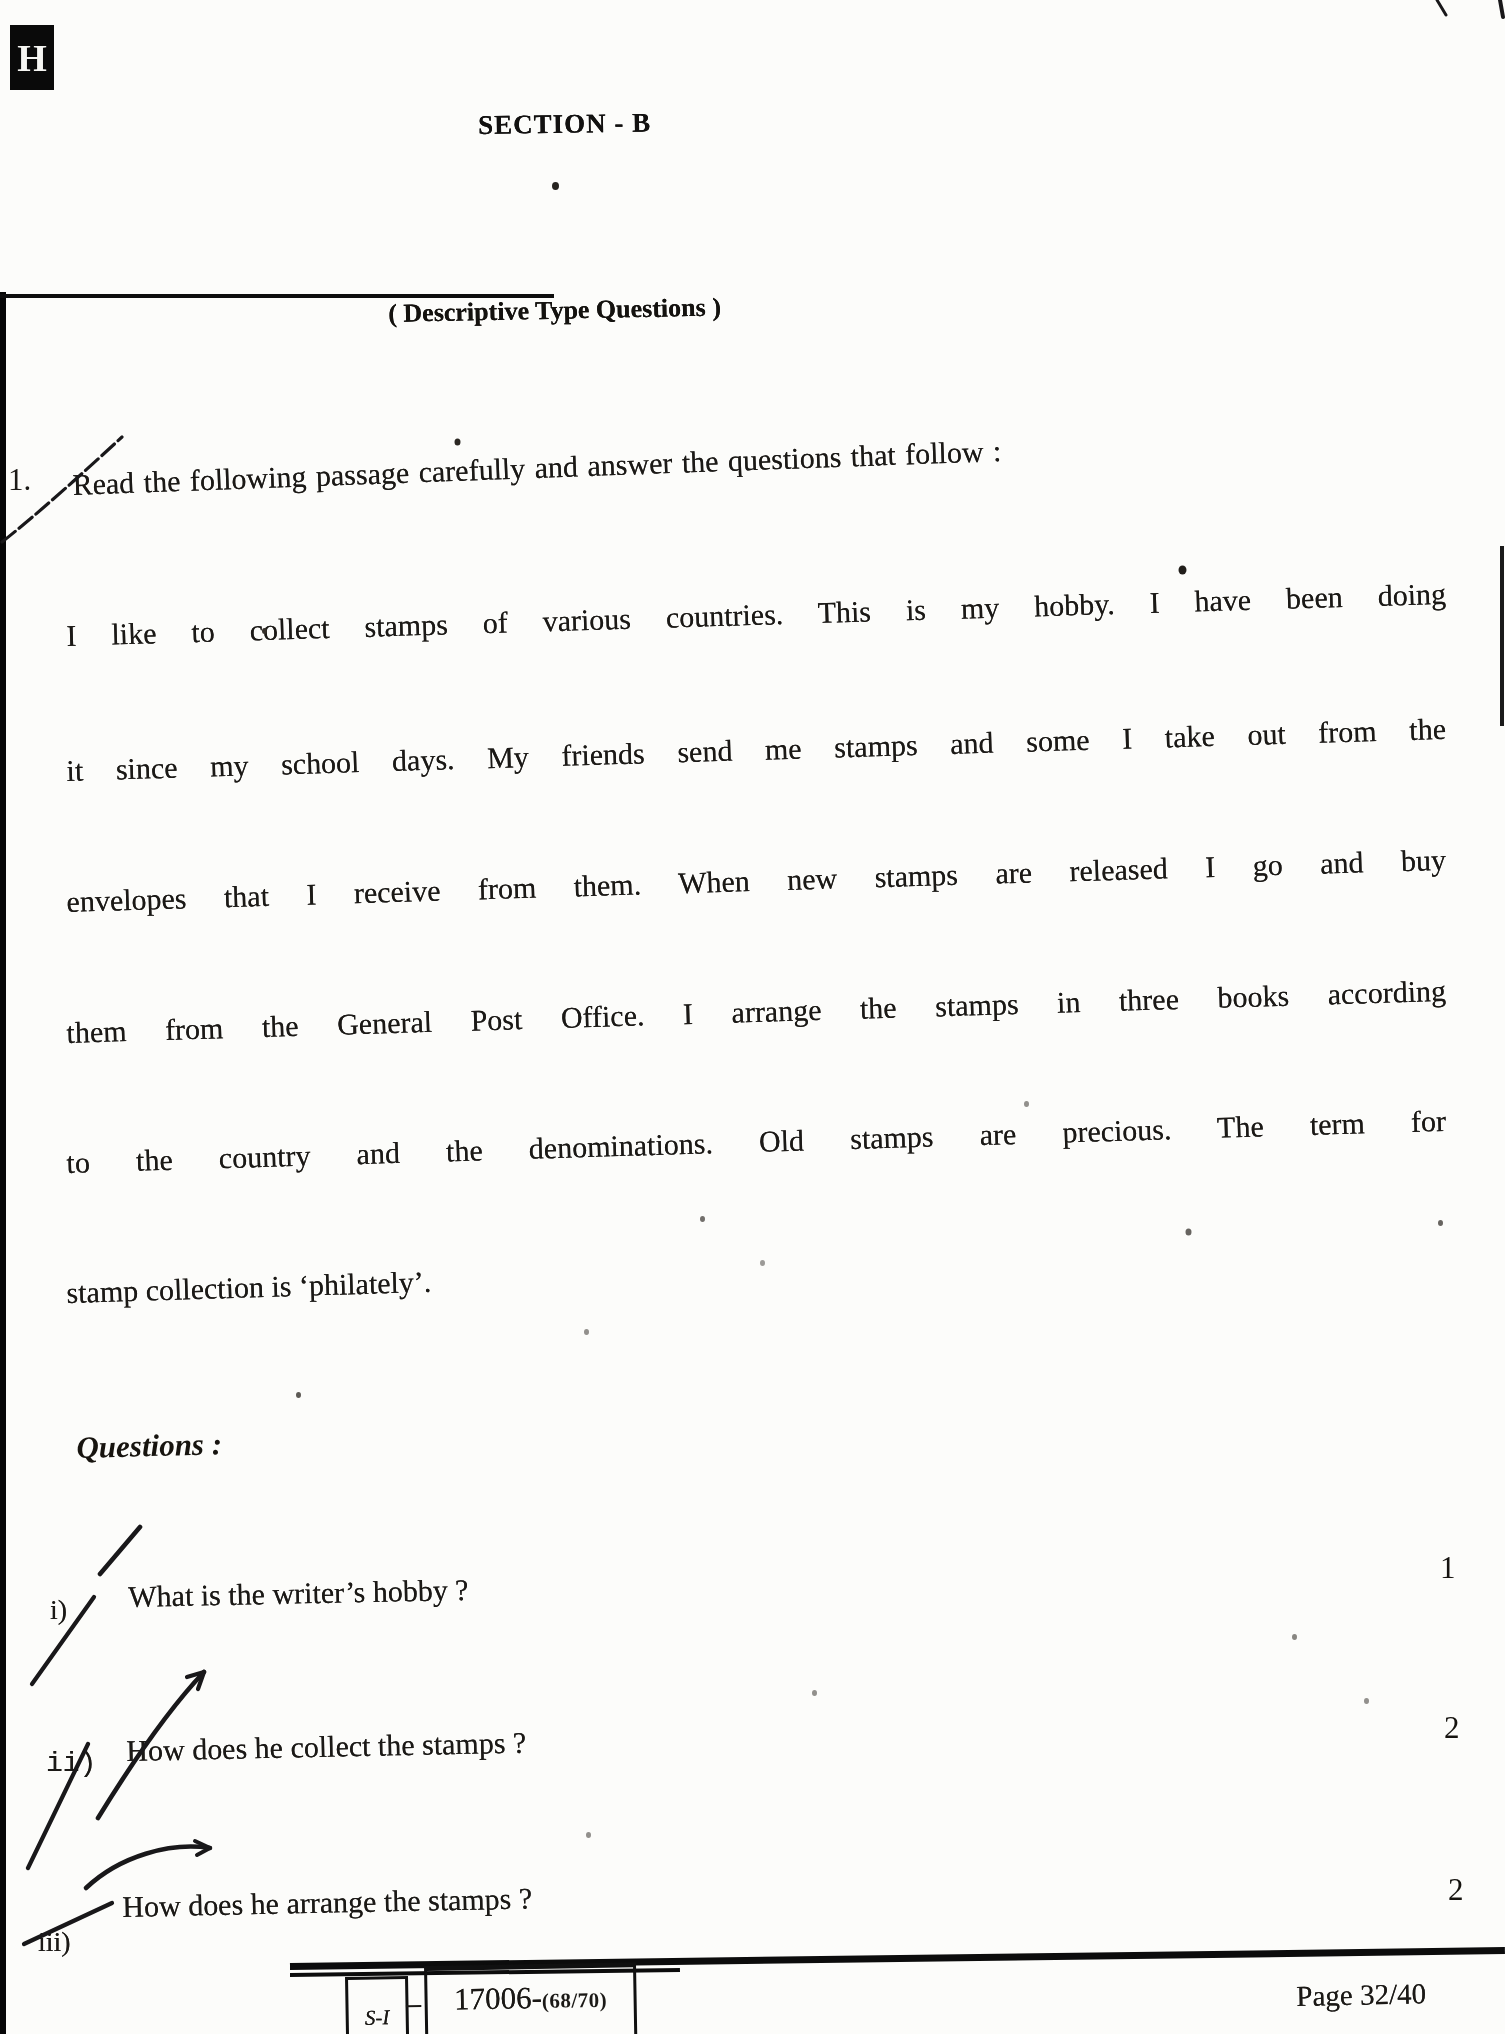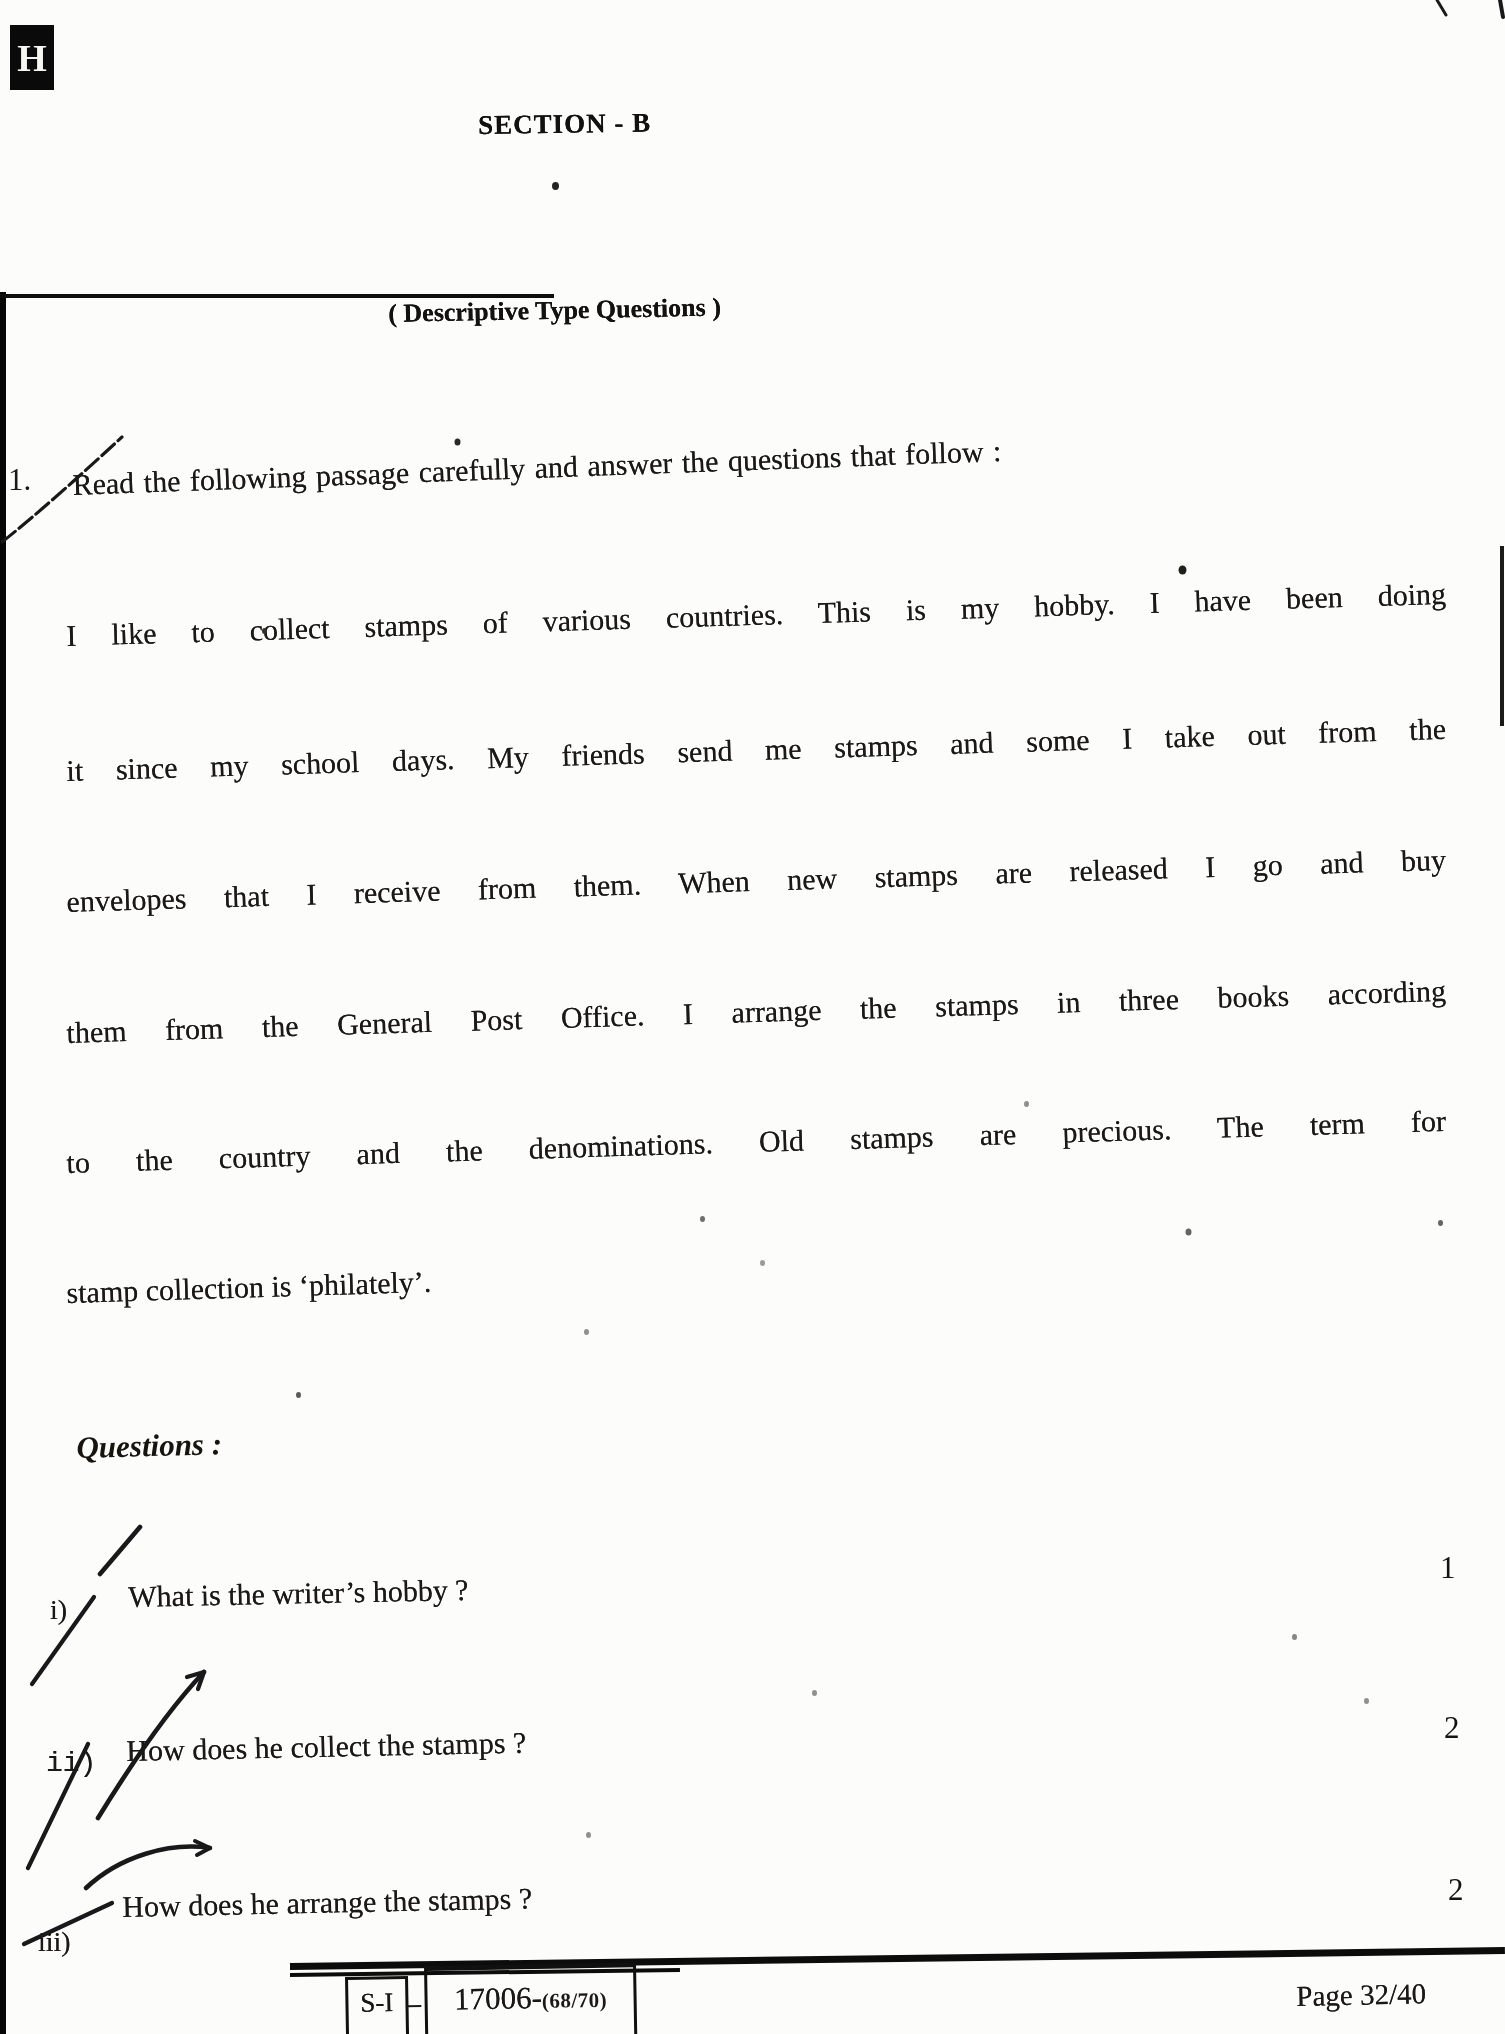--- a/index.html
+++ b/index.html
@@ -50,21 +50,21 @@
     text-shadow:0 0 0.5px rgba(25,22,20,.85);
   }
   .q-mark{font-size:31px;color:#15130f;}
   
   .f-rule{background:#0c0c0c;transform-origin:left center;}
   .f-box{
     border:3px solid #101010;display:flex;align-items:flex-start;justify-content:center;
     transform-origin:left top;background:transparent;
   }
   .set-box{left:345px;top:1977px;width:57px;height:70px;transform:rotate(-1deg);}
-  .set-box span{font-size:27px;padding-top:8px;text-shadow:0 0 0.5px #15130f;}
+  .set-box span{font-size:21px;padding-top:26px;text-shadow:0 0 0.5px #15130f;font-style:italic;}
   .dash-sep{left:406px;top:1986px;font-size:30px;font-weight:700;transform:rotate(-1deg);}
   .code-box{left:424px;top:1966px;width:206px;height:78px;border-top-width:5px;transform:rotate(-1deg);}
   .code-main{font-size:31px;padding-top:11px;text-shadow:0 0 0.5px #15130f;}
   .code-suffix{font-size:21px;font-weight:700;padding-top:20px;letter-spacing:0.5px;}
   .page-label{
     left:1296px;top:1980px;font-size:29px;transform:rotate(-1.2deg);
     transform-origin:left top;text-shadow:0 0 0.5px rgba(25,22,20,.85);
   }
   
   .left-bar{left:0;top:292px;width:6px;height:1742px;background:#060606;}

